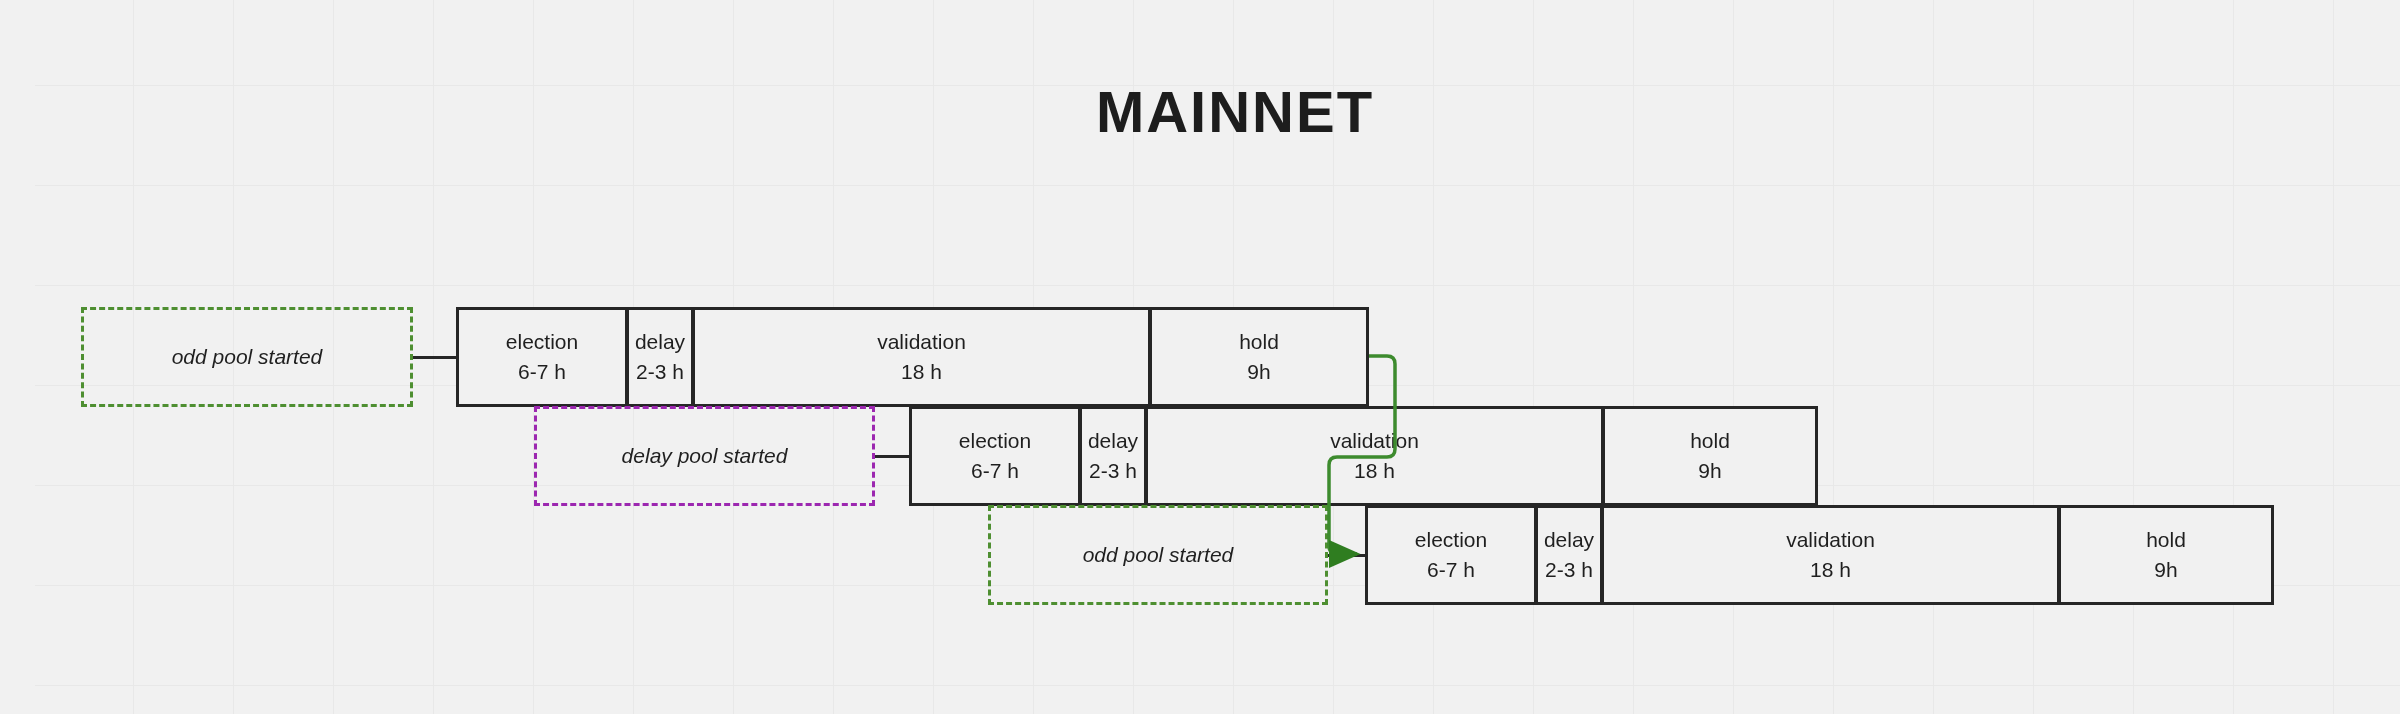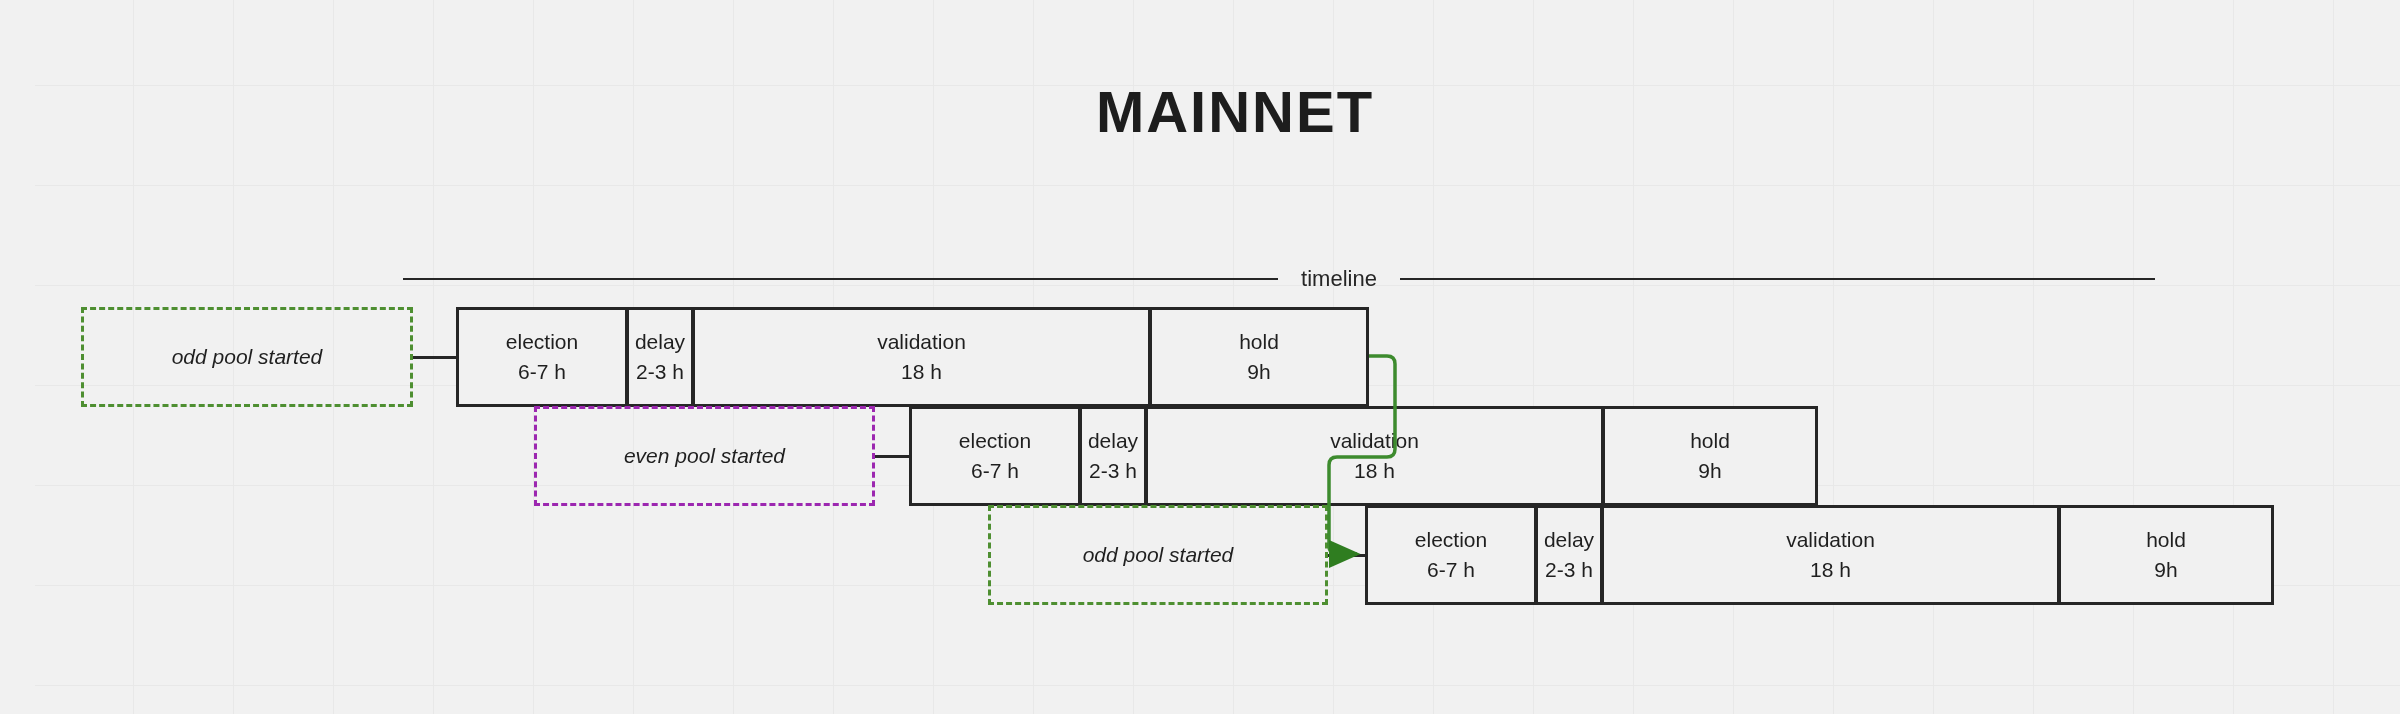--- a/index.html
+++ b/index.html
@@ -117,25 +117,20 @@
     pointer-events: none;
   }
 </style>
 </head>
 <body>
 
 <div id="canvas">
 
   <div class="title">MAINNET</div>
 
-  <div class="timeline-axis">
-    <div class="timeline-line-left"></div>
-    <div class="timeline-label">timeline</div>
-    <div class="timeline-line-right"></div>
-  </div>
 
   <div class="note" style="left:46px; top:307px; width:332px; height:100px;">
     <span>odd pool started</span>
   </div>
   <div class="stub" style="left:378px; top:356px; width:43px;"></div>
 
   <div class="row" style="left:0; top:307px; width:2400px;">
     <div class="phase" style="left:421px; width:172px;">
       <span class="pname">election</span>
       <span class="pdur">6-7 h</span>
@@ -148,21 +143,21 @@
       <span class="pname">validation</span>
       <span class="pdur">18 h</span>
     </div>
     <div class="phase" style="left:1114px; width:220px;">
       <span class="pname">hold</span>
       <span class="pdur">9h</span>
     </div>
   </div>
 
   <div class="note purple" style="left:499px; top:406px; width:341px; height:100px;">
-    <span>even pool started</span>
+    <span>delay pool started</span>
   </div>
   <div class="stub" style="left:840px; top:455px; width:34px;"></div>
 
   <div class="row" style="left:0; top:406px; width:2400px;">
     <div class="phase" style="left:874px; width:172px;">
       <span class="pname">election</span>
       <span class="pdur">6-7 h</span>
     </div>
     <div class="phase" style="left:1044px; width:68px;">
       <span class="pname">delay</span>

